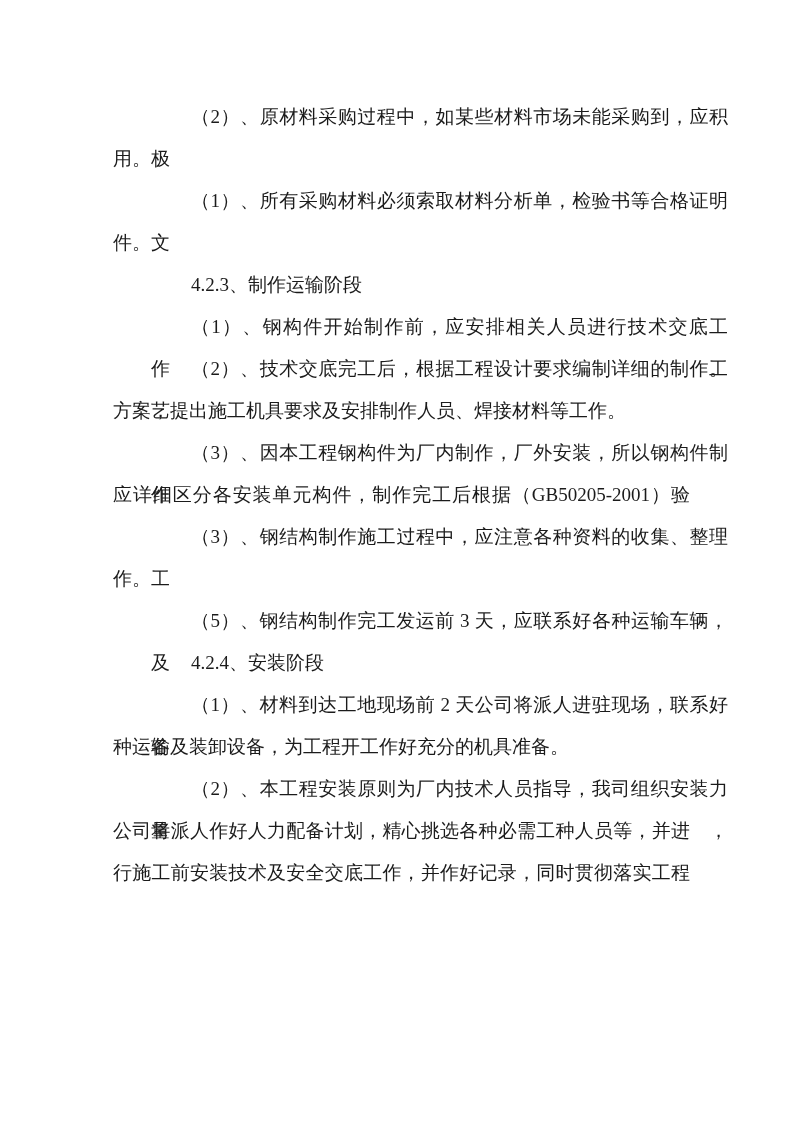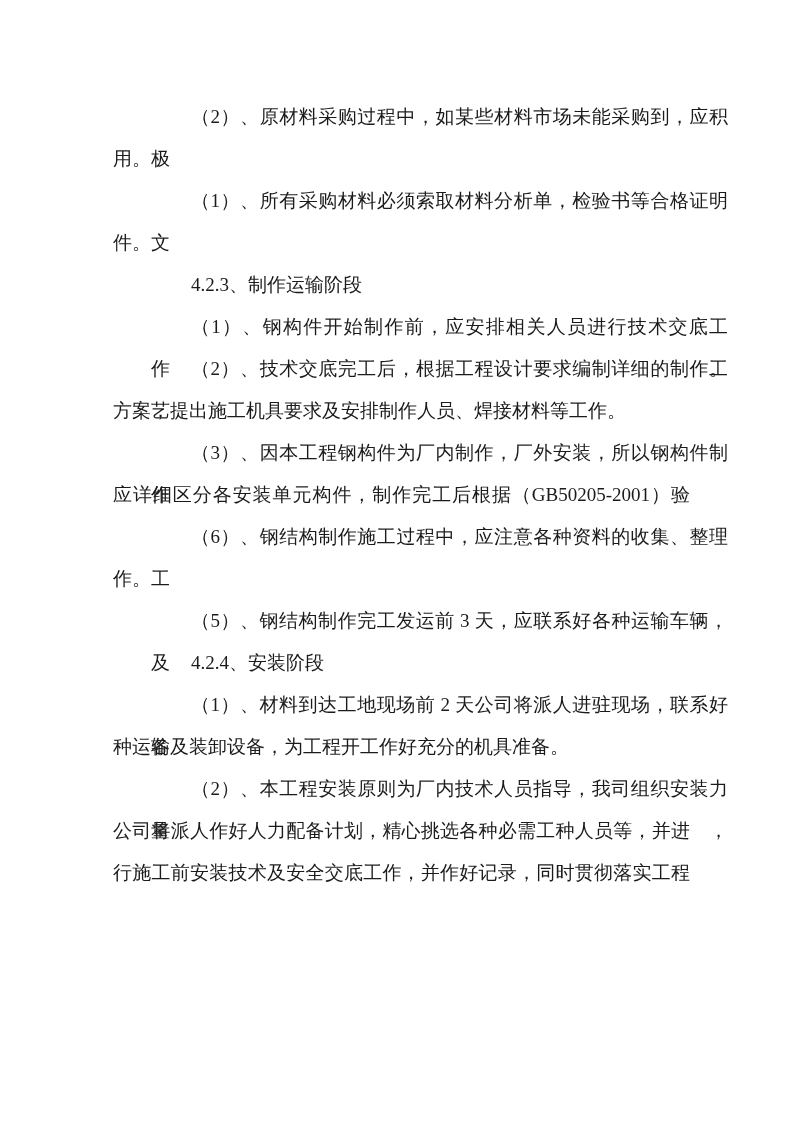--- a/index.html
+++ b/index.html
@@ -44,21 +44,21 @@
   <div class="doc-line ind jst">（2）、原材料采购过程中，如某些材料市场未能采购到，应积极</div>
   <div class="doc-line">用。</div>
   <div class="doc-line ind jst">（1）、所有采购材料必须索取材料分析单，检验书等合格证明文</div>
   <div class="doc-line">件。</div>
   <div class="doc-line ind">4.2.3、制作运输阶段</div>
   <div class="doc-line ind jst">（1）、钢构件开始制作前，应安排相关人员进行技术交底工作。</div>
   <div class="doc-line ind jst">（2）、技术交底完工后，根据工程设计要求编制详细的制作工艺</div>
   <div class="doc-line">方案，提出施工机具要求及安排制作人员、焊接材料等工作。</div>
   <div class="doc-line ind jst">（3）、因本工程钢构件为厂内制作，厂外安装，所以钢构件制作</div>
   <div class="doc-line jst">应详细区分各安装单元构件，制作完工后根据（GB50205-2001）验</div>
-  <div class="doc-line ind jst">（6）、钢结构制作施工过程中，应注意各种资料的收集、整理工</div>
+  <div class="doc-line ind jst">（3）、钢结构制作施工过程中，应注意各种资料的收集、整理工</div>
   <div class="doc-line">作。</div>
   <div class="doc-line ind jst">（5）、钢结构制作完工发运前 3 天，应联系好各种运输车辆，及</div>
   <div class="doc-line ind">4.2.4、安装阶段</div>
   <div class="doc-line ind jst">（1）、材料到达工地现场前 2 天公司将派人进驻现场，联系好各</div>
   <div class="doc-line">种运输及装卸设备，为工程开工作好充分的机具准备。</div>
   <div class="doc-line ind jst">（2）、本工程安装原则为厂内技术人员指导，我司组织安装力量，</div>
   <div class="doc-line jst">公司将派人作好人力配备计划，精心挑选各种必需工种人员等，并进</div>
   <div class="doc-line jst">行施工前安装技术及安全交底工作，并作好记录，同时贯彻落实工程</div>
 </div>
 

